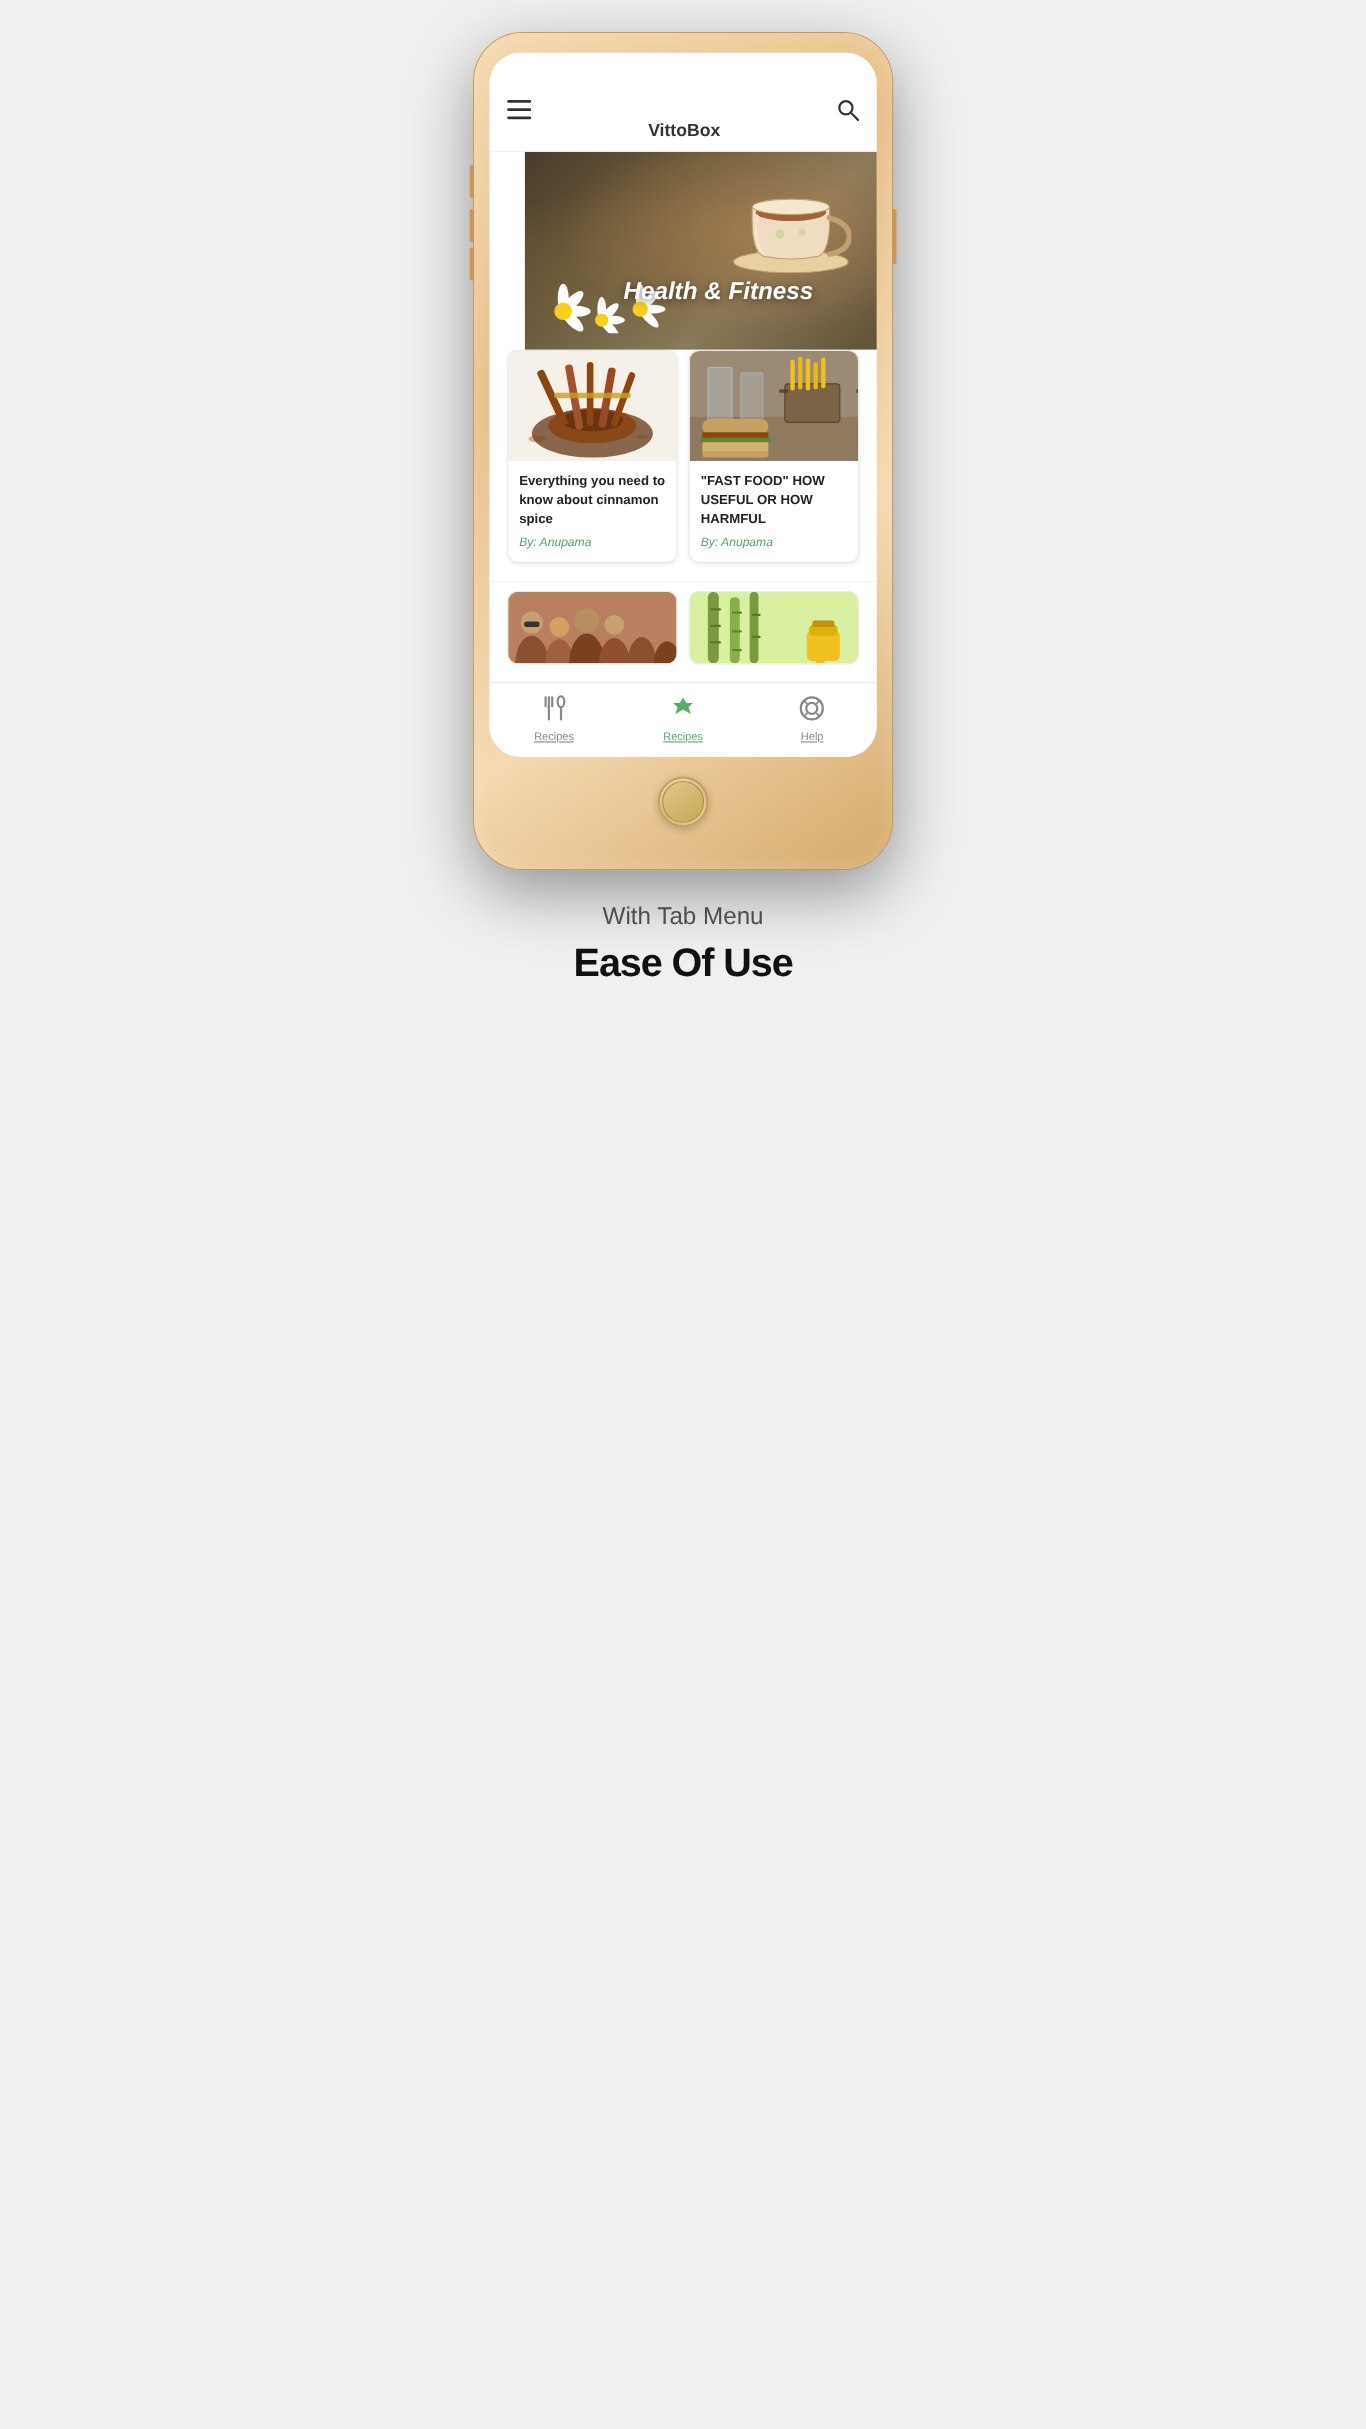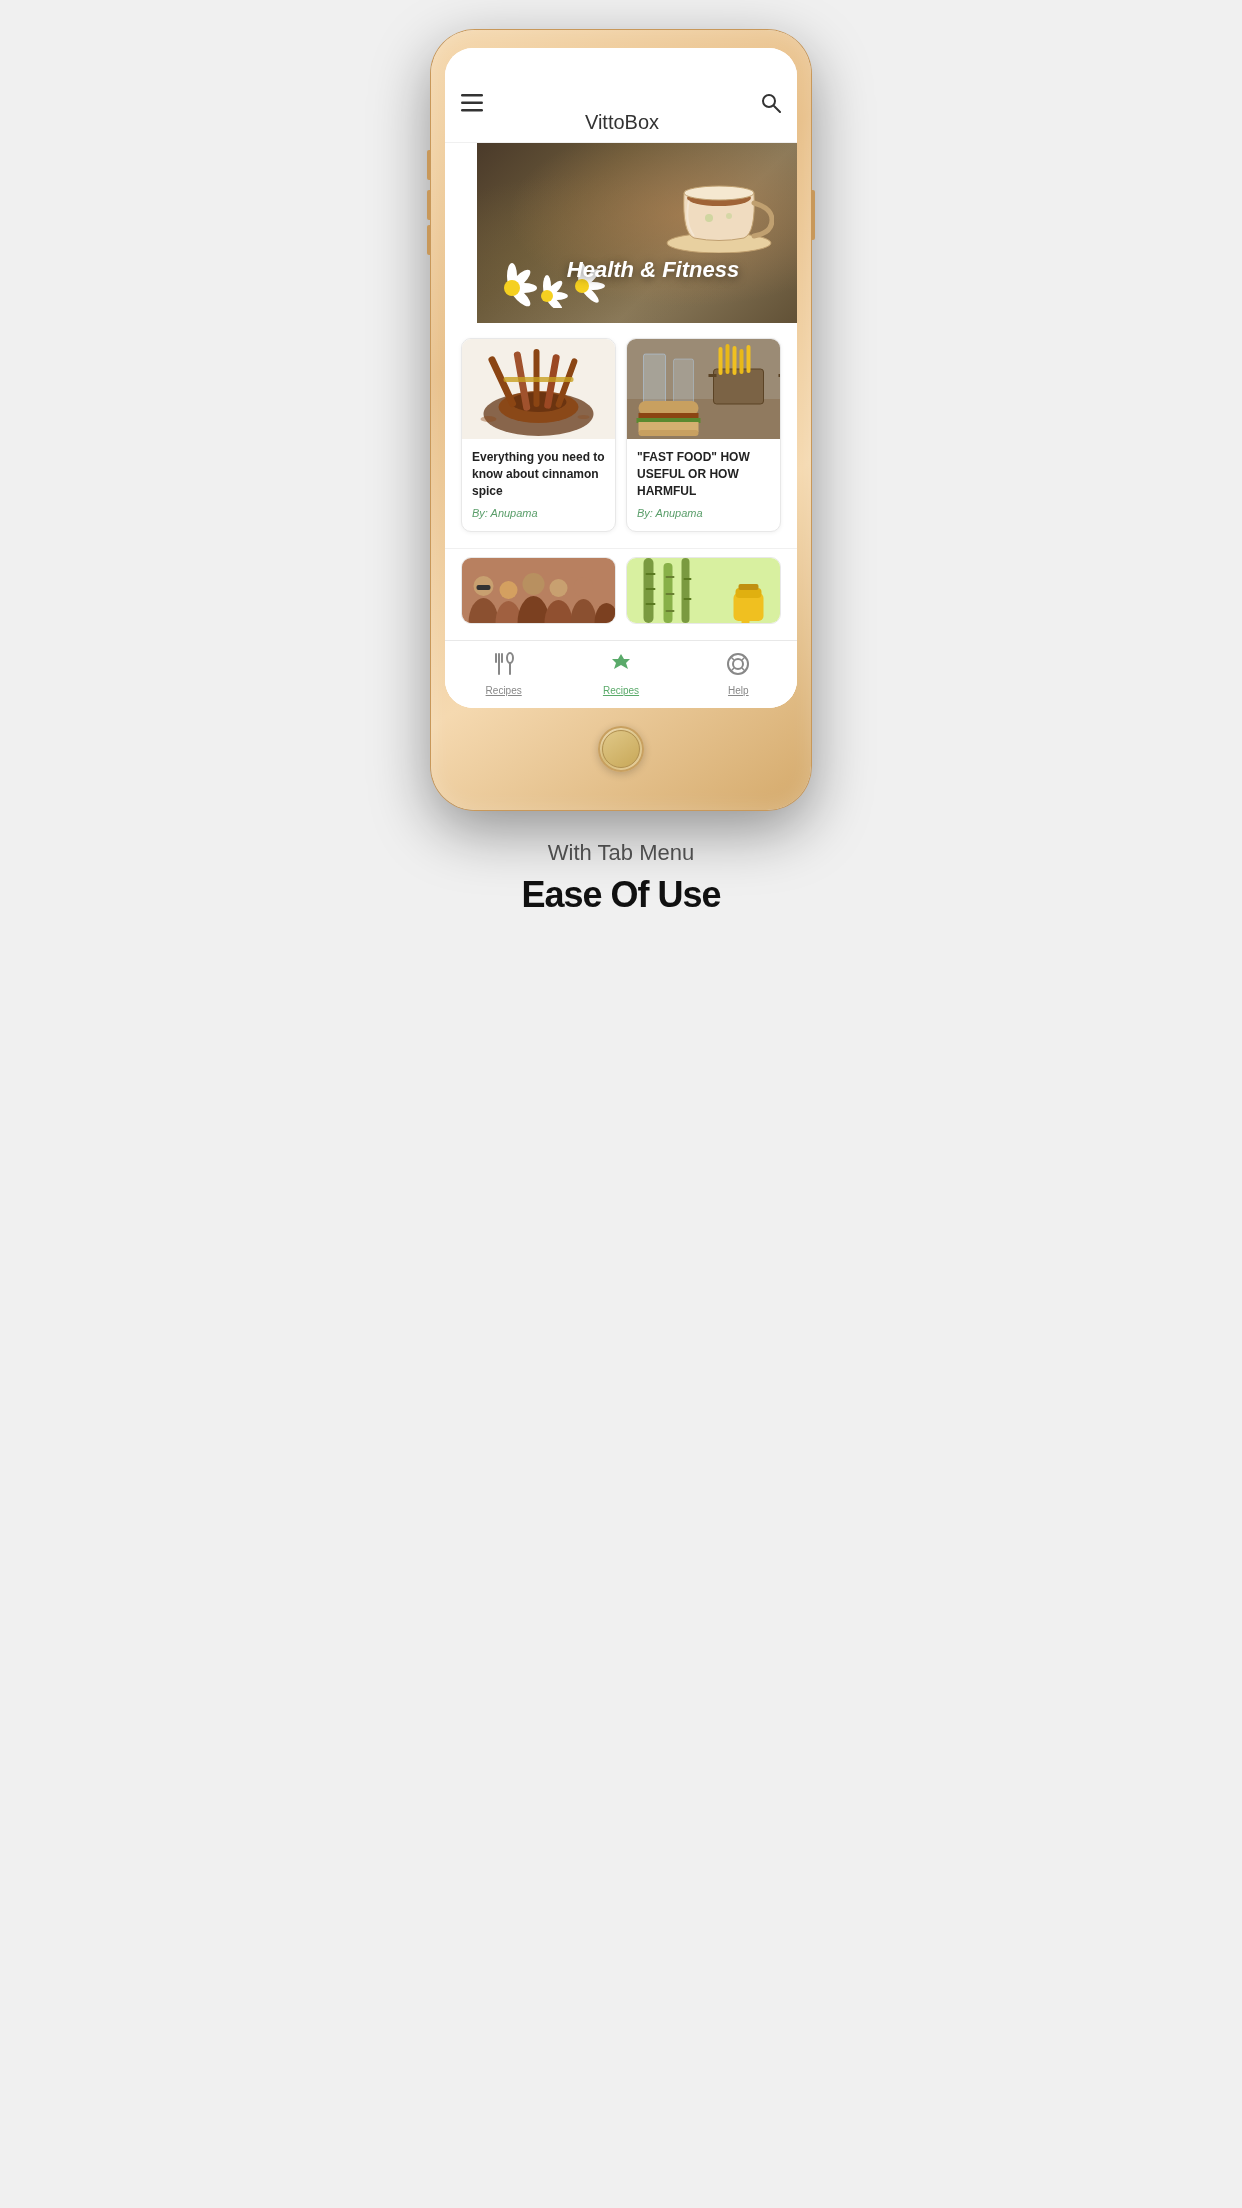--- a/index.html
+++ b/index.html
@@ -78,22 +78,22 @@
     .app-header {
       display: flex;
       align-items: center;
       justify-content: space-between;
       padding: 8px 16px;
       background: #fff;
       border-bottom: 1px solid #f0f0f0;
     }
 
     .header-title {
-      font-size: 20px;
-      font-weight: 400;
+      font-size: 16px;
+      font-weight: 700;
       color: #333;
       margin-top: 35px;
     }
 
     .header-icon {
       color: #333;
       font-size: 20px;
       cursor: pointer;
     }
 
@@ -151,21 +151,21 @@
     .grid-icon {
       color: #555;
       font-size: 18px;
       cursor: pointer;
     }
 
     
     .articles-grid {
       display: flex;
       gap: 10px;
-      padding: 15px 16px 16px 16px;
+      padding: 0 16px 16px 16px;
       overflow-x: hidden;
       align-items: center;
     }
 
     .article-card {
       flex: 1;
       border: 1px solid #e8e8e8;
       border-radius: 10px;
       overflow: hidden;
       background: #fff;

